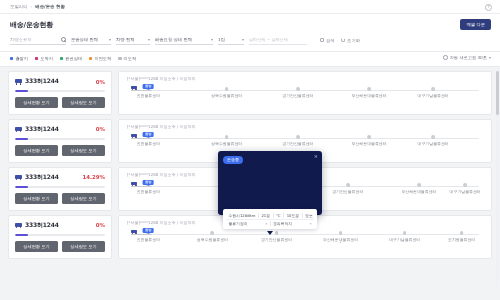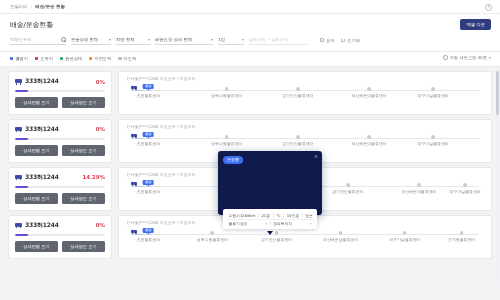--- a/index.html
+++ b/index.html
@@ -36,21 +36,21 @@
     display: flex; align-items: center; justify-content: center;
     color: #9ca0aa; font-size: 4px; line-height: 1;
   }
 
   
   .pagehead {
     background: #ffffff;
     padding: 6px 10px 0 10px;
     position: relative;
   }
-  .page-title { font-size: 7px; font-weight: normal; color: #2b2f3a; letter-spacing: -0.2px; }
+  .page-title { font-size: 7px; font-weight: bold; color: #2b2f3a; letter-spacing: -0.2px; }
   .btn-primary {
     position: absolute; right: 9px; top: 5px;
     background: #2f3d7e; color: #fff;
     border: none; border-radius: 2px;
     font-size: 4.3px; font-family: inherit;
     padding: 3px 6px; cursor: pointer; white-space: nowrap;
   }
 
   
   .filterbar {

